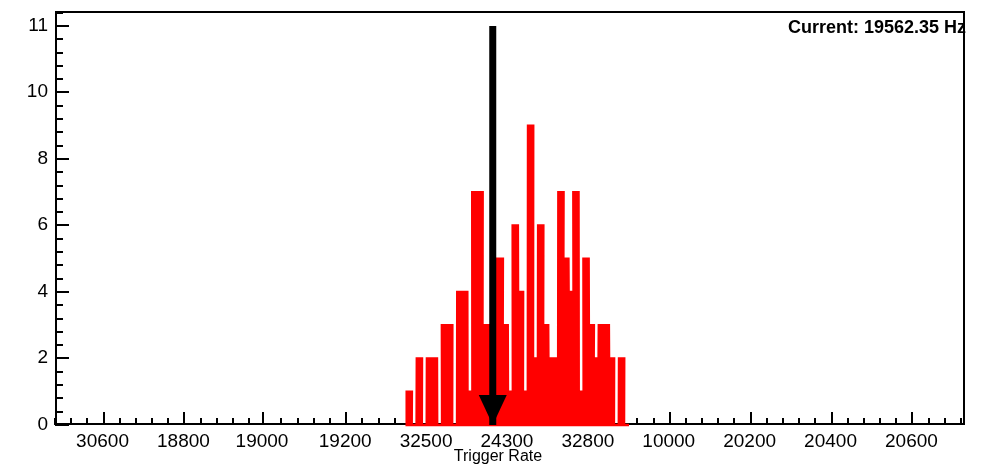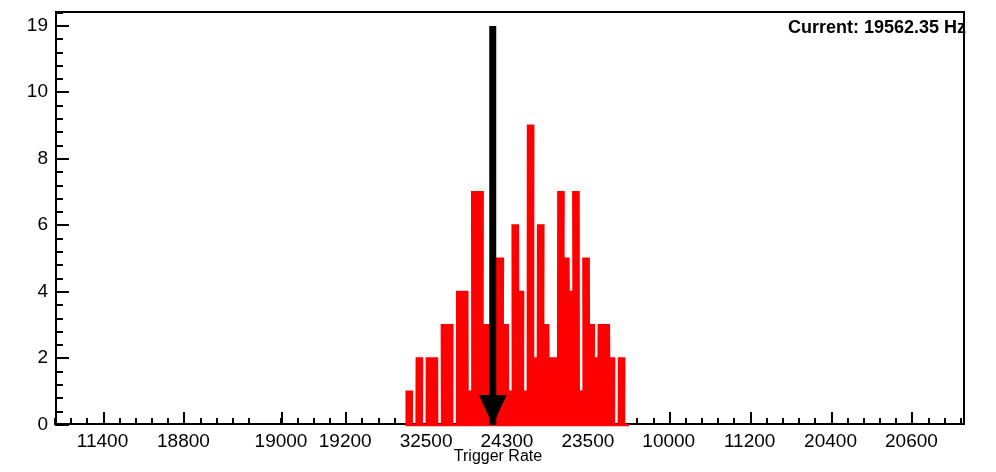--- a/index.html
+++ b/index.html
@@ -139,47 +139,47 @@
         <div class="tick ytick-minor" style="top: 107.072px;"></div>
         <div class="tick ytick-minor" style="top: 93.7711px;"></div>
         <div class="tick ytick-major" style="top: 80.4699px;">
           <span class="ylabel">10</span>
         </div>
         <div class="tick ytick-minor" style="top: 67.1687px;"></div>
         <div class="tick ytick-minor" style="top: 53.8675px;"></div>
         <div class="tick ytick-minor" style="top: 40.5663px;"></div>
         <div class="tick ytick-minor" style="top: 27.2651px;"></div>
         <div class="tick ytick-major" style="top: 13.9639px;">
-          <span class="ylabel">19</span>
+          <span class="ylabel">11</span>
         </div>
         <div class="tick ytick-minor" style="top: 0.662651px;"></div>
       </div>
     <div id="x-ticks">
         <div class="tick xtick-major" style="left: 47.5333px;">
-          <span class="xlabel">11400</span>
+          <span class="xlabel">30600</span>
         </div>
         <div class="tick xtick-minor" style="left: 63.7111px;"></div>
         <div class="tick xtick-minor" style="left: 79.8889px;"></div>
         <div class="tick xtick-minor" style="left: 96.0667px;"></div>
         <div class="tick xtick-minor" style="left: 112.244px;"></div>
         <div class="tick xtick-minor" style="left: 31.3556px;"></div>
         <div class="tick xtick-minor" style="left: 15.1778px;"></div>
         <div class="tick xtick-minor" style="left: -1px;"></div>
         <div class="tick xtick-major" style="left: 128.422px;">
           <span class="xlabel">18800</span>
         </div>
         <div class="tick xtick-minor" style="left: 144.6px;"></div>
         <div class="tick xtick-minor" style="left: 160.778px;"></div>
         <div class="tick xtick-minor" style="left: 176.956px;"></div>
         <div class="tick xtick-minor" style="left: 193.133px;"></div>
         <div class="tick xtick-minor" style="left: 112.244px;"></div>
         <div class="tick xtick-minor" style="left: 96.0667px;"></div>
         <div class="tick xtick-minor" style="left: 79.8889px;"></div>
         <div class="tick xtick-minor" style="left: 63.7111px;"></div>
-        <div class="tick xtick-major" style="left: 226px;">
+        <div class="tick xtick-major" style="left: 207px;">
           <span class="xlabel">19000</span>
         </div>
         <div class="tick xtick-minor" style="left: 225.489px;"></div>
         <div class="tick xtick-minor" style="left: 241.667px;"></div>
         <div class="tick xtick-minor" style="left: 257.844px;"></div>
         <div class="tick xtick-minor" style="left: 274.022px;"></div>
         <div class="tick xtick-minor" style="left: 193.133px;"></div>
         <div class="tick xtick-minor" style="left: 176.956px;"></div>
         <div class="tick xtick-minor" style="left: 160.778px;"></div>
         <div class="tick xtick-minor" style="left: 144.6px;"></div>
@@ -210,21 +210,21 @@
         </div>
         <div class="tick xtick-minor" style="left: 468.156px;"></div>
         <div class="tick xtick-minor" style="left: 484.333px;"></div>
         <div class="tick xtick-minor" style="left: 500.511px;"></div>
         <div class="tick xtick-minor" style="left: 516.689px;"></div>
         <div class="tick xtick-minor" style="left: 435.8px;"></div>
         <div class="tick xtick-minor" style="left: 419.622px;"></div>
         <div class="tick xtick-minor" style="left: 403.444px;"></div>
         <div class="tick xtick-minor" style="left: 387.267px;"></div>
         <div class="tick xtick-major" style="left: 532.867px;">
-          <span class="xlabel">23500</span>
+          <span class="xlabel">32800</span>
         </div>
         <div class="tick xtick-minor" style="left: 549.044px;"></div>
         <div class="tick xtick-minor" style="left: 565.222px;"></div>
         <div class="tick xtick-minor" style="left: 581.4px;"></div>
         <div class="tick xtick-minor" style="left: 597.578px;"></div>
         <div class="tick xtick-minor" style="left: 516.689px;"></div>
         <div class="tick xtick-minor" style="left: 500.511px;"></div>
         <div class="tick xtick-minor" style="left: 484.333px;"></div>
         <div class="tick xtick-minor" style="left: 468.156px;"></div>
         <div class="tick xtick-major" style="left: 613.756px;">
@@ -232,21 +232,21 @@
         </div>
         <div class="tick xtick-minor" style="left: 629.933px;"></div>
         <div class="tick xtick-minor" style="left: 646.111px;"></div>
         <div class="tick xtick-minor" style="left: 662.289px;"></div>
         <div class="tick xtick-minor" style="left: 678.467px;"></div>
         <div class="tick xtick-minor" style="left: 597.578px;"></div>
         <div class="tick xtick-minor" style="left: 581.4px;"></div>
         <div class="tick xtick-minor" style="left: 565.222px;"></div>
         <div class="tick xtick-minor" style="left: 549.044px;"></div>
         <div class="tick xtick-major" style="left: 694.644px;">
-          <span class="xlabel">11200</span>
+          <span class="xlabel">20200</span>
         </div>
         <div class="tick xtick-minor" style="left: 710.822px;"></div>
         <div class="tick xtick-minor" style="left: 727px;"></div>
         <div class="tick xtick-minor" style="left: 743.178px;"></div>
         <div class="tick xtick-minor" style="left: 759.356px;"></div>
         <div class="tick xtick-minor" style="left: 678.467px;"></div>
         <div class="tick xtick-minor" style="left: 662.289px;"></div>
         <div class="tick xtick-minor" style="left: 646.111px;"></div>
         <div class="tick xtick-minor" style="left: 629.933px;"></div>
         <div class="tick xtick-major" style="left: 775.533px;">

